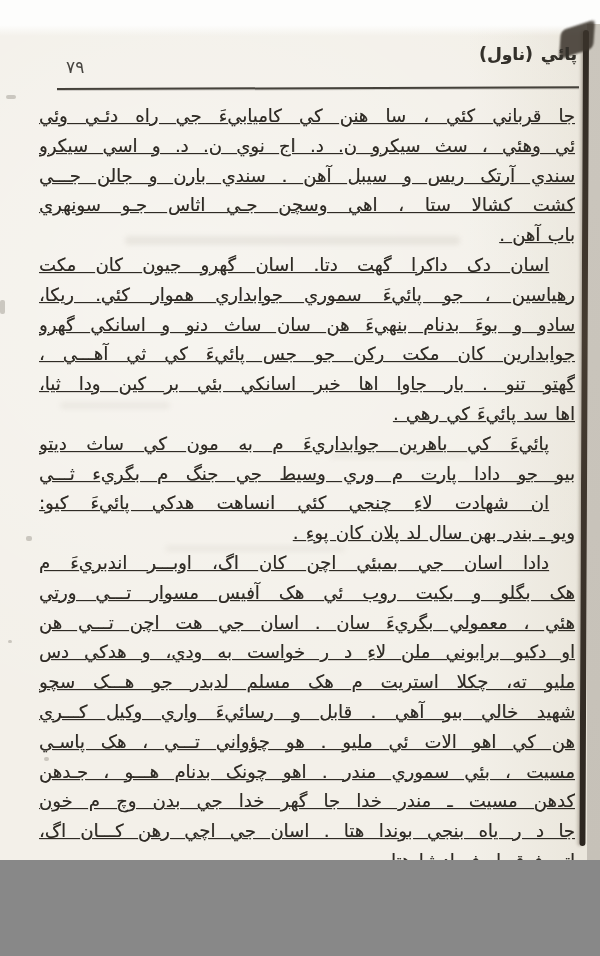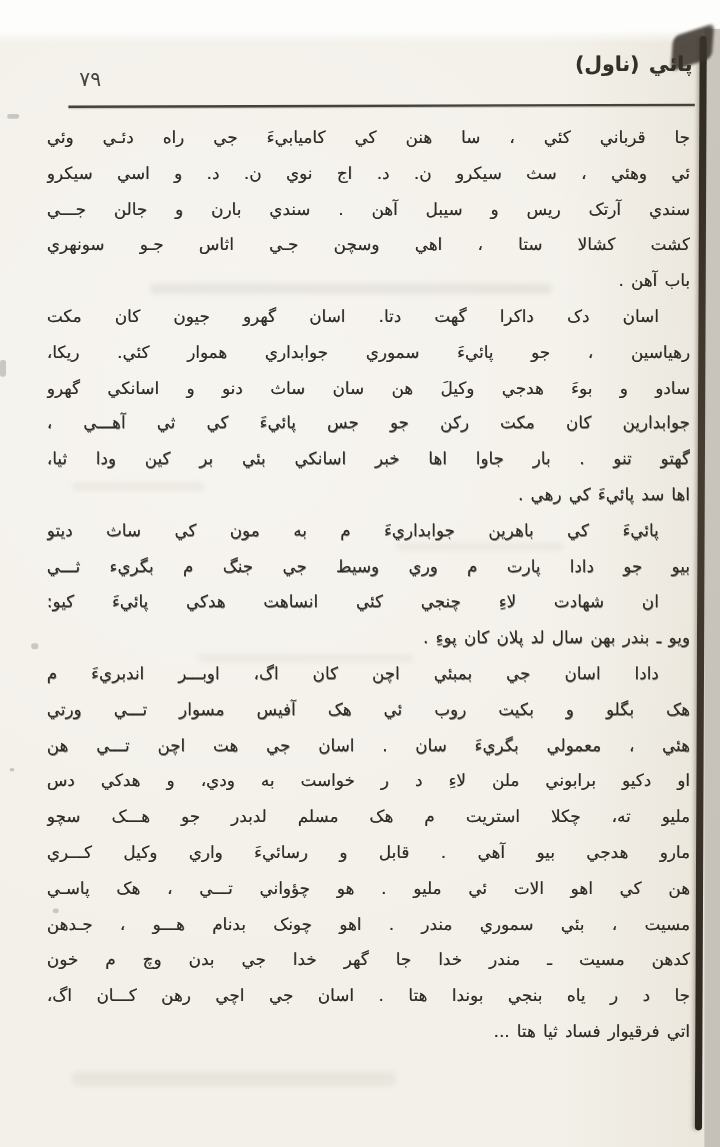--- a/index.html
+++ b/index.html
@@ -1,18 +1,18 @@
 <!DOCTYPE html>
 <html><head>
 <meta charset="utf-8">
 <style>
   html,body{margin:0;padding:0;background:#888;}
   .page{
     position:relative;
-    width:600px;height:956px;
+    width:600px;height:860px;
     margin:0 auto;
     overflow:hidden;
     font-family:"DejaVu Sans",sans-serif;
     background:
       radial-gradient(130% 85% at 32% 35%, rgba(255,255,255,0.30), rgba(0,0,0,0) 62%),
       linear-gradient(to right, #f3f0e9 0%, #f3f0e9 78%, #ebe7dd 96%),
       #f2efe8;
   }
   
   .top-band{
@@ -50,23 +50,24 @@
   }
   .rule{
     position:absolute;top:88px;left:57px;width:522px;height:2px;
     background:#45423b;
     transform:rotate(-0.18deg);transform-origin:left center;
     box-shadow:0 1px 0 rgba(69,66,59,0.22);
   }
   .body-text{
     position:absolute;top:101px;right:25px;width:536px;
     direction:rtl;
-    font-size:14px;color:#2f2b25;
+    font-size:18px;color:#2f2b25;
     word-spacing:1.5px;
     text-shadow:0.3px 0.3px 0.4px rgba(47,43,37,0.55);
+    text-decoration:underline;
   }
   .line{
     height:29.8px;line-height:29.8px;overflow:hidden;
     text-align:justify;text-align-last:justify;
     white-space:nowrap;
   }
   .line.end{text-align:right;text-align-last:right;}
   .line.first-indent{padding-right:26px;}
   
   .smudge{position:absolute;background:#9a9284;opacity:0.14;filter:blur(2.4px);border-radius:4px;}
@@ -89,34 +90,34 @@
   <div class="rule" style="background: rgb(69, 66, 59);"></div>
 
   <div class="body-text" style="color: rgb(47, 43, 37);">
       <div class="line">جا قرباني کئي ، سا هنن کي کاميابيءَ جي راه دئـي وئي</div>
       <div class="line">ئي وهئي ، سث سيکرو ن. د. اج نوي ن. د. و اسي سيکرو</div>
       <div class="line">سندي آرتک ريس و سيبل آهن . سندي بارن و جالن جـــي</div>
       <div class="line">کشت کشالا ستا ، اهي وسچن جـي اثاس جـو سونهري</div>
       <div class="line end">باب آهن .</div>
       <div class="line first-indent">اسان دک داکرا گهت دتا. اسان گهرو جيون کان مکت</div>
       <div class="line">رهياسين ، جو پائيءَ سموري جوابداري هموار کئي. ريکا،</div>
-      <div class="line">سادو و بوءَ هدجي وکيلَ هن سان ساث دنو و اسانکي گهرو</div>
+      <div class="line">سادو و بوءَ بدنام بنهيءَ هن سان ساث دنو و اسانکي گهرو</div>
       <div class="line">جوابدارين کان مکت رکن جو جس پائيءَ کي ثي آهـــي ،</div>
       <div class="line">گهتو تنو . بار جاوا اها خبر اسانکي بئي بر کين ودا ثيا،</div>
       <div class="line end">اها سد پائيءَ کي رهي .</div>
       <div class="line first-indent">پائيءَ کي باهرين جوابداريءَ م به مون کي ساث ديتو</div>
       <div class="line">بيو جو دادا پارت م وري وسيط جي جنگ م بگريء ثـــي</div>
       <div class="line first-indent">ان شهادت لاءِ چنجي کئي انساهت هدکي پائيءَ کيو:</div>
       <div class="line end">ويو ـ بندر بهن سال لد پلان کان پوءِ .</div>
       <div class="line first-indent">دادا اسان جي بمبئي اچن کان اگ، اوبـــر اندبريءَ م</div>
       <div class="line">هک بگلو و بکيت روب ئي هک آفيس مسوار تـــي ورتي</div>
       <div class="line">هئي ، معمولي بگريءَ سان . اسان جي هت اچن تـــي هن</div>
       <div class="line">او دکيو برابوني ملن لاءِ د ر خواست به ودي، و هدکي دس</div>
       <div class="line">مليو ته، چکلا استريت م هک مسلم لدبدر جو هـــک سچو</div>
-      <div class="line">مارو هدجي بيو آهي . قابل و رسائيءَ واري وکيل کـــري</div>
+      <div class="line">شهيد خالي بيو آهي . قابل و رسائيءَ واري وکيل کـــري</div>
       <div class="line">هن کي اهو الات ئي مليو . هو چؤواني تـــي ، هک پاسـي</div>
       <div class="line">مسيت ، بئي سموري مندر . اهو چونک بدنام هـــو ، جـدهن</div>
       <div class="line">کدهن مسيت ـ مندر خدا جا گهر خدا جي بدن وچ م خون</div>
       <div class="line">جا د ر ياه بنجي بوندا هتا . اسان جي اچي رهن کـــان اگ،</div>
       <div class="line end">اتي فرقيوار فساد ثيا هتا ...</div>
     </div>
 
   <div class="smudge" style="left:125px;top:236px;width:335px;height:9px;"></div>
   <div class="smudge" style="left:60px;top:402px;width:110px;height:7px;opacity:0.10;"></div>
   <div class="smudge" style="left:330px;top:452px;width:140px;height:7px;opacity:0.09;"></div>

